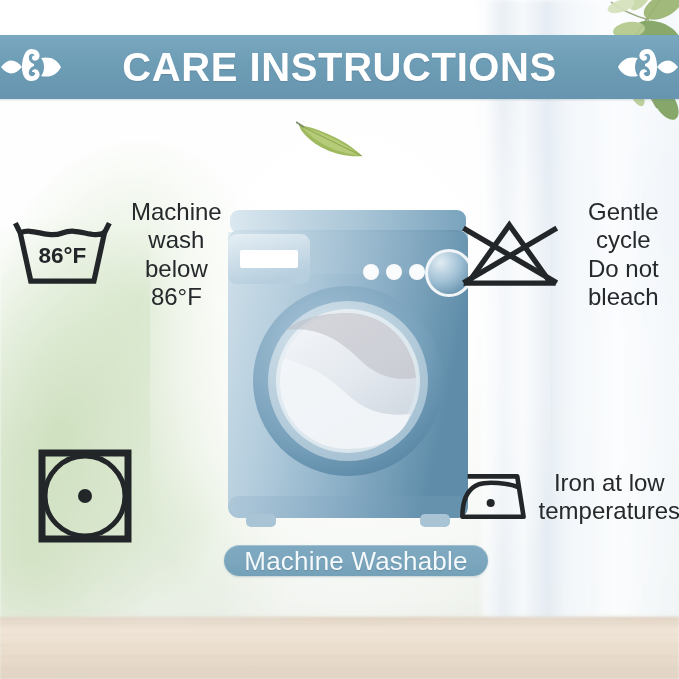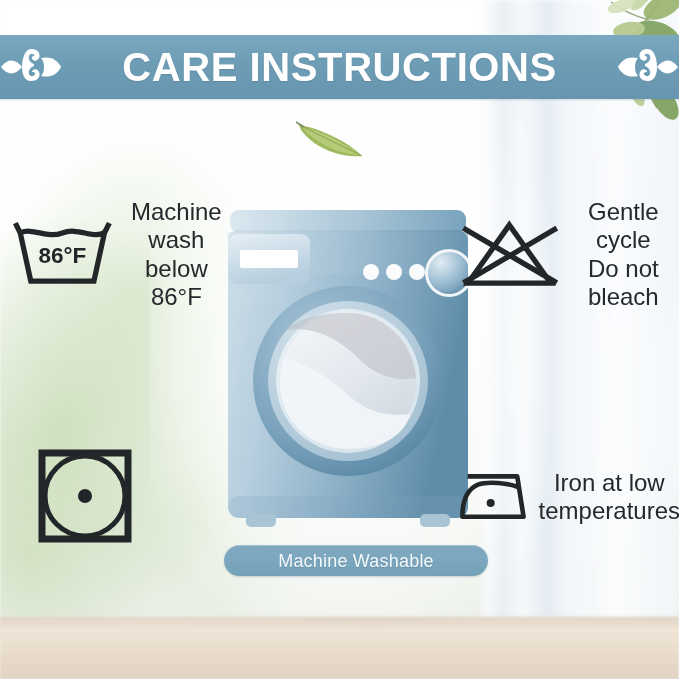--- a/index.html
+++ b/index.html
@@ -97,21 +97,21 @@
 
   
   .badge{
     position:absolute;left:224px;top:545px;width:264px;height:31px;
     border-radius:16px;
     background:linear-gradient(180deg,#7fa9c0 0%,#7ba6bd 55%,#74a0b8 100%);
     display:flex;align-items:center;justify-content:center;
     box-shadow:0 1px 2px rgba(90,120,140,.3), inset 0 1px 0 rgba(255,255,255,.28);
   }
   .badge span{
-    color:#f4f9fb;font-size:18px;letter-spacing:.2px;line-height:1;
+    color:#f4f9fb;font-size:26px;letter-spacing:.2px;line-height:1;
     text-shadow:0 1px 1px rgba(70,105,128,.35);
   }
 </style>
 </head>
 <body>
 
 <div id="scene">
 
   <div class="bg-layer bg-base"></div>
   <div class="bg-window"></div>

